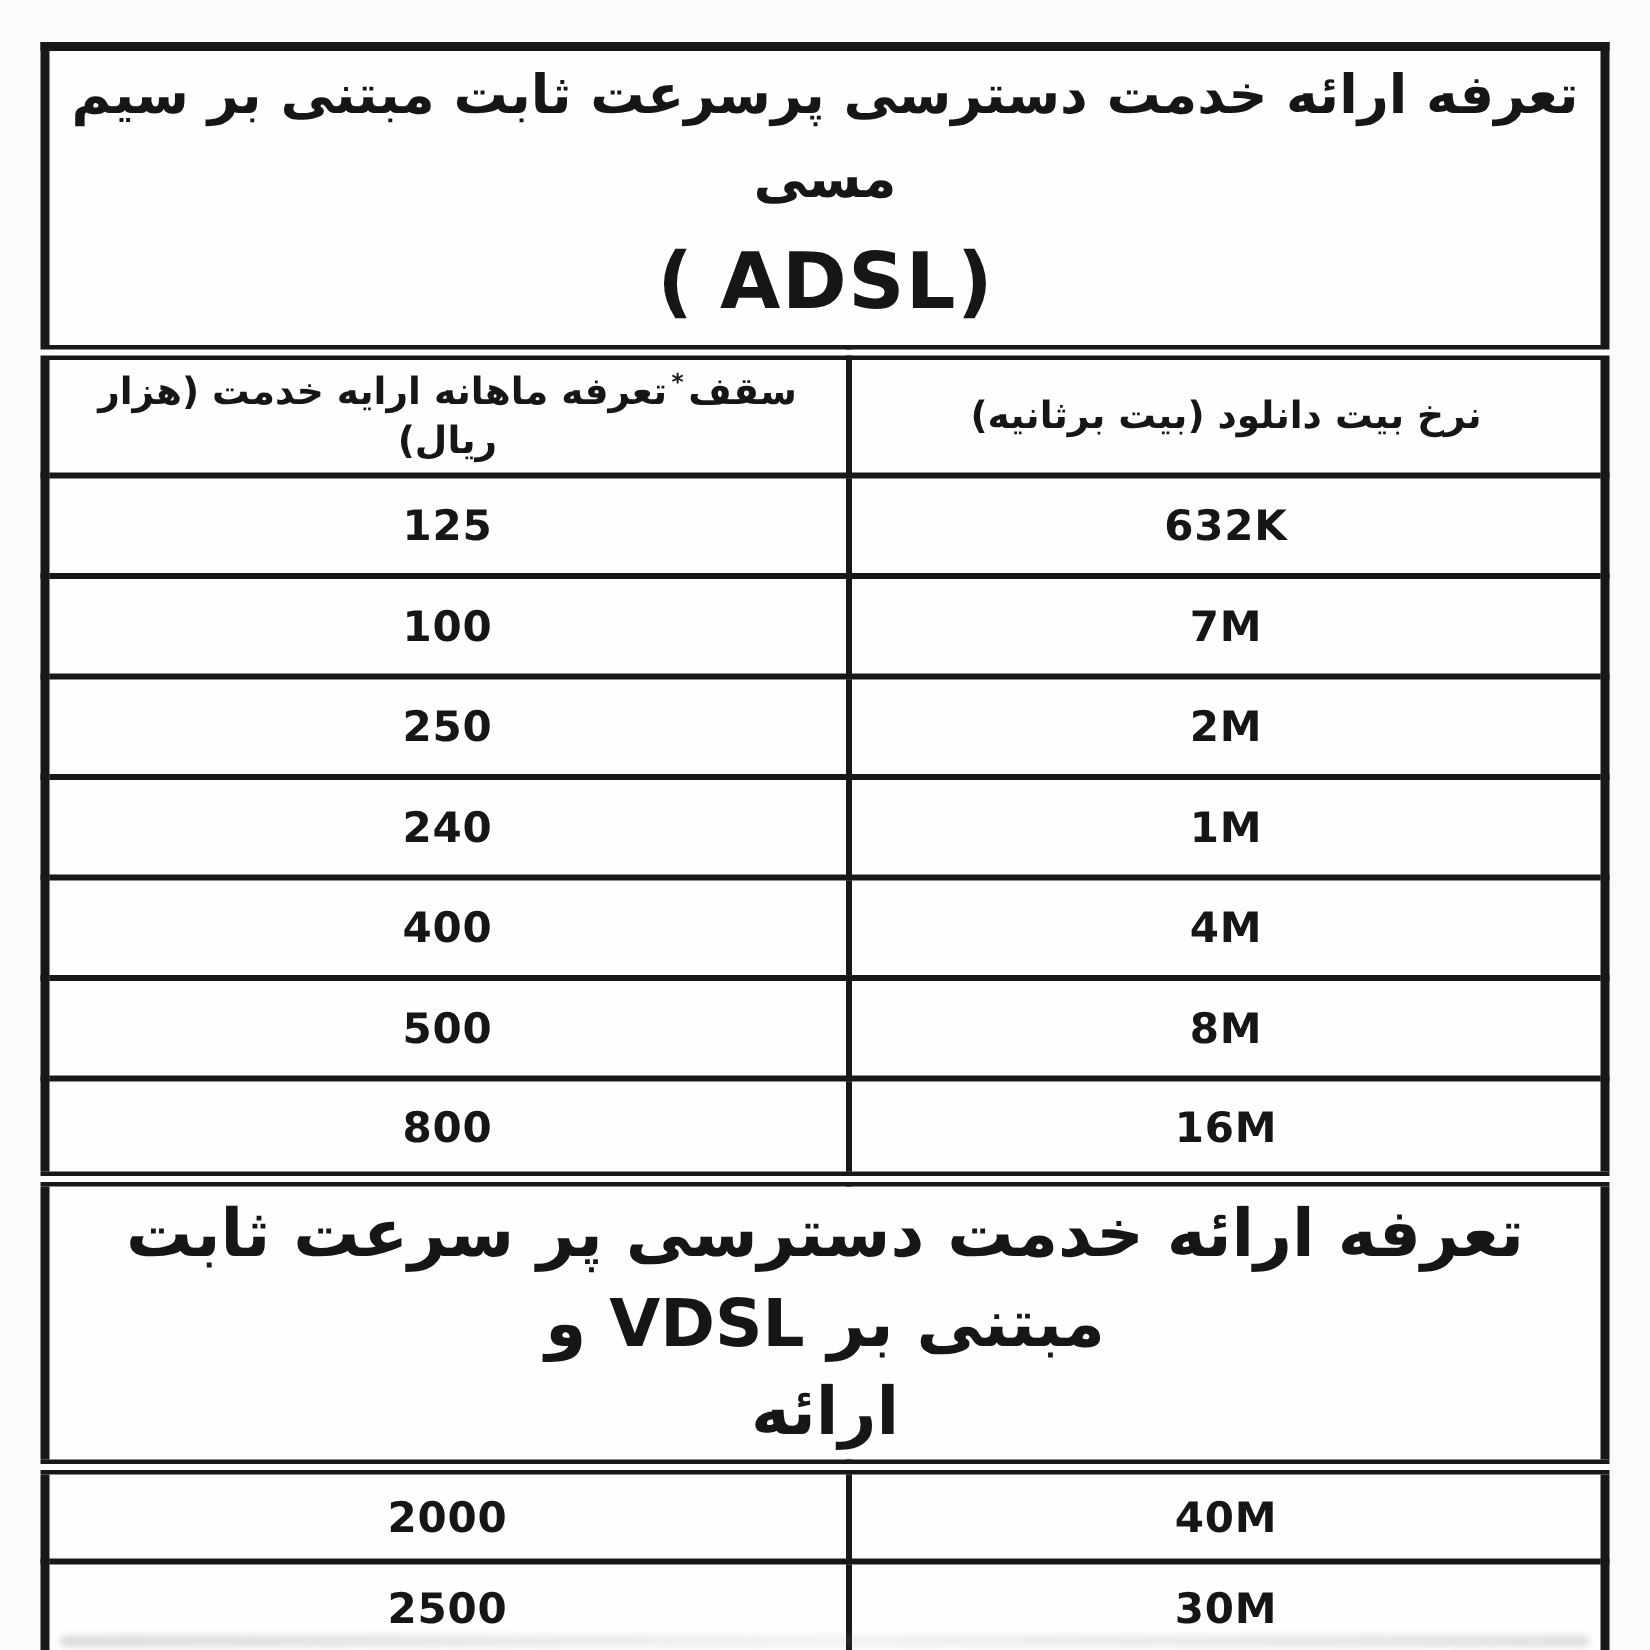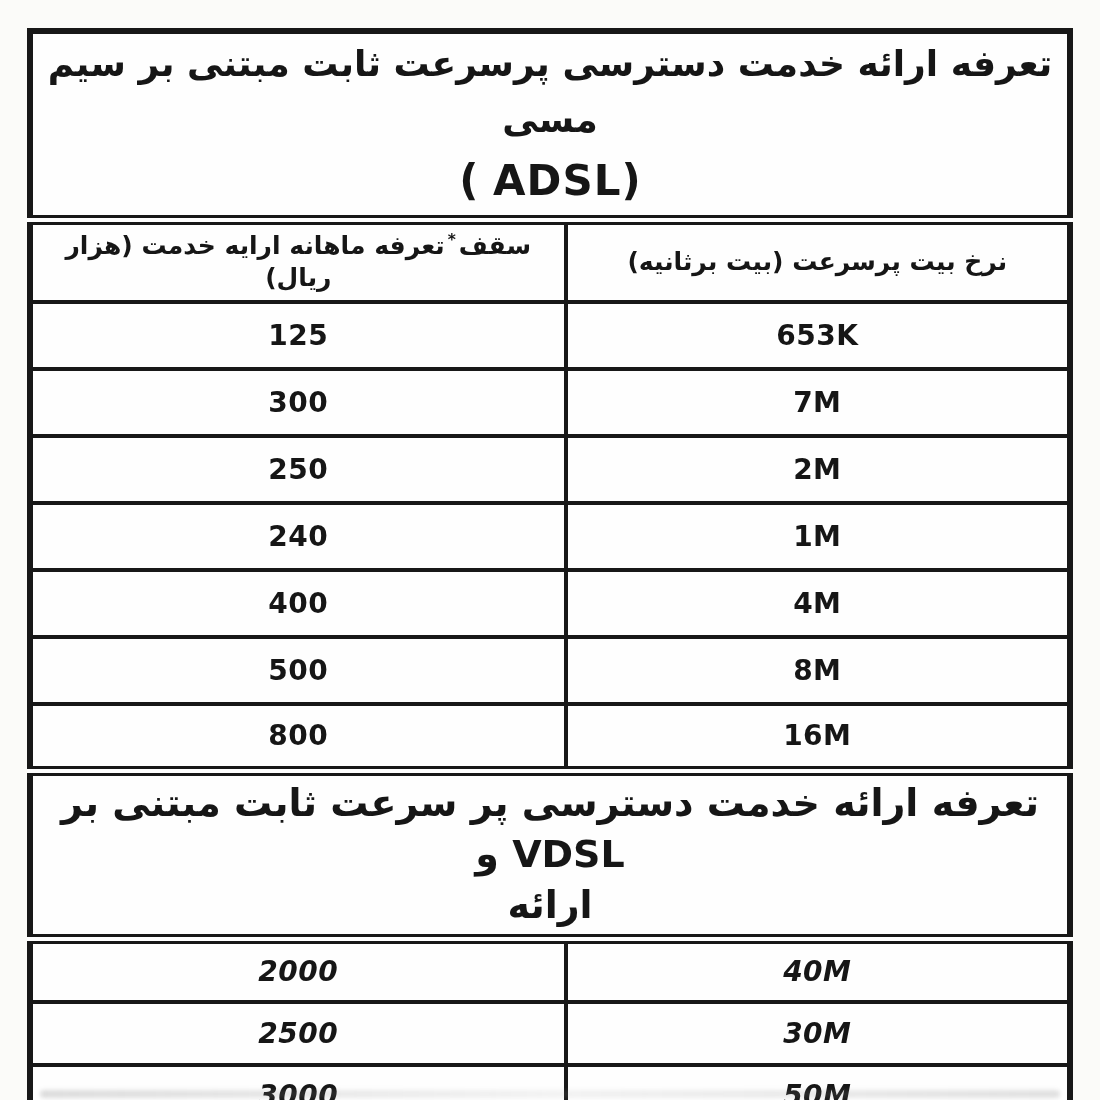--- a/index.html
+++ b/index.html
@@ -42,27 +42,27 @@
   col.speed-col  { width: 48.5%; }
   col.price-col  { width: 51.5%; }
 
   tr.section-title td {
     height: 138px;
     font-size: 36px;
     line-height: 1.55;
     border-bottom: 10px double #181818;
   }
   tr.section-title td .latin-line {
-    font-size: 42px;
+    font-size: 52px;
     letter-spacing: 1px;
     text-align: center;
   }
   tr.vdsl-title td {
     height: 110px;
-    font-size: 38px;
+    font-size: 44px;
     line-height: 1.35;
     border-top: 10px double #181818;
     border-bottom: 10px double #181818;
   }
   tr.header-row td {
     height: 82px;
     font-size: 25px;
     line-height: 1.3;
   }
   tr.header-row sup {
@@ -70,21 +70,20 @@
     margin: 0 3px;
     vertical-align: super;
   }
   tr.data-row td {
     height: 67px;
     font-size: 28px;
     letter-spacing: 0.5px;
   }
   tr.vdsl-row td {
     height: 63px;
-    font-style: italic;
   }
   .scan-smudge {
     position: absolute;
     left: 40px;
     right: 40px;
     bottom: 2px;
     height: 8px;
     background: linear-gradient(to right, rgba(120,120,120,0.25), rgba(160,160,160,0.12), rgba(120,120,120,0.22));
     filter: blur(2px);
     border-radius: 4px;
@@ -103,33 +102,33 @@
 
     <tbody>
         <tr class="section-title">
       <td colspan="2">
         <span>تعرفه ارائه خدمت دسترسی پرسرعت ثابت مبتنی بر سیم مسی</span><br>
         <span class="latin-line" dir="ltr">( ADSL)</span>
       </td>
     </tr>
 
     <tr class="header-row">
-      <td>نرخ بیت پرسرعت (بیت برثانیه)</td>
+      <td>نرخ بیت دانلود (بیت برثانیه)</td>
       <td>
         <span>سقف</span><sup>*</sup><span>تعرفه ماهانه ارایه خدمت (هزار ریال)</span>
       </td>
     </tr>
 
     <tr class="data-row">
-      <td>653K</td>
+      <td>632K</td>
       <td>125</td>
     </tr>
     <tr class="data-row">
       <td>7M</td>
-      <td>300</td>
+      <td>100</td>
     </tr>
     <tr class="data-row">
       <td>2M</td>
       <td>250</td>
     </tr>
     <tr class="data-row">
       <td>1M</td>
       <td>240</td>
     </tr>
     <tr class="data-row">

